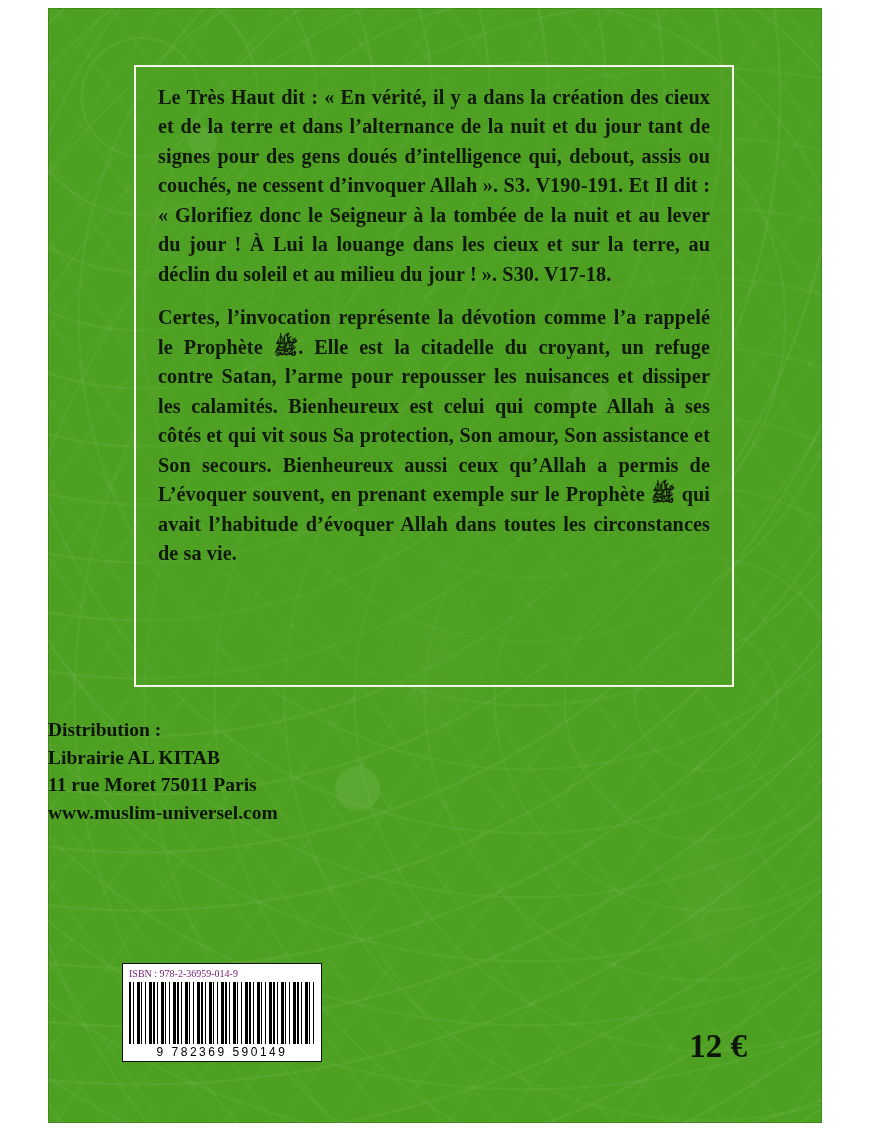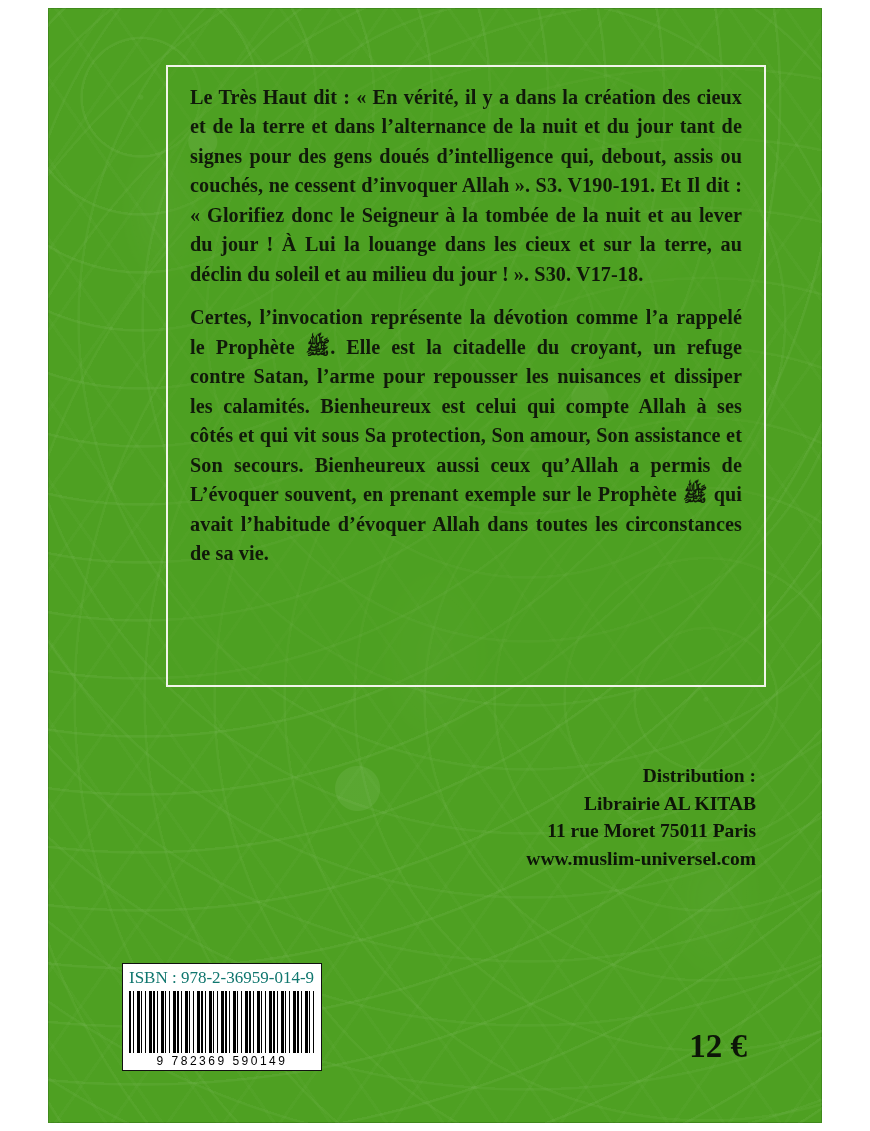--- a/index.html
+++ b/index.html
@@ -65,41 +65,40 @@
   .textbox {
     position: absolute;
     left: 86px;
     top: 57px;
     width: 600px;
     height: 622px;
     border: 2px solid #f2f4ea;
     background: rgba(78,160,34,0.35);
     box-sizing: border-box;
     padding: 16px 22px 10px 22px;
-    margin-left: 32px;
   }
   .para {
     color: #10190a;
     font-size: 20.2px;
     line-height: 1.46;
     text-align: justify;
     margin: 0 0 14px 0;
     font-family: "Liberation Serif", serif;
     font-weight: 700;
     letter-spacing: 0.1px;
   }
   .para:last-child { margin-bottom: 0; }
 
   
   .distribution {
     position: absolute;
     left: 0;
-    top: 754px;
+    top: 708px;
     width: 708px;
-    text-align: right;
+    text-align: left;
     color: #0d1508;
   }
   .distribution div {
     font-size: 19.5px;
     line-height: 1.42;
     font-weight: 700;
     font-family: "Liberation Serif", serif;
   }
 
   
@@ -107,23 +106,23 @@
     position: absolute;
     left: 74px;
     top: 955px;
     width: 200px;
     background: #ffffff;
     border: 1px solid #111;
     padding: 4px 6px 2px 6px;
     box-sizing: border-box;
   }
   .isbn-label {
-    font-size: 17px;
+    font-size: 10px;
     font-family: "Liberation Serif", serif;
-    color: #0f766e;
+    color: #701a75;
     margin-bottom: 3px;
     white-space: nowrap;
   }
   .bars {
     height: 62px;
     width: 100%;
     background-image: repeating-linear-gradient(
       to right,
       #000 0 2px, #fff 2px 4px, #000 4px 5px, #fff 5px 8px,
       #000 8px 11px, #fff 11px 12px, #000 12px 13px, #fff 13px 16px,

